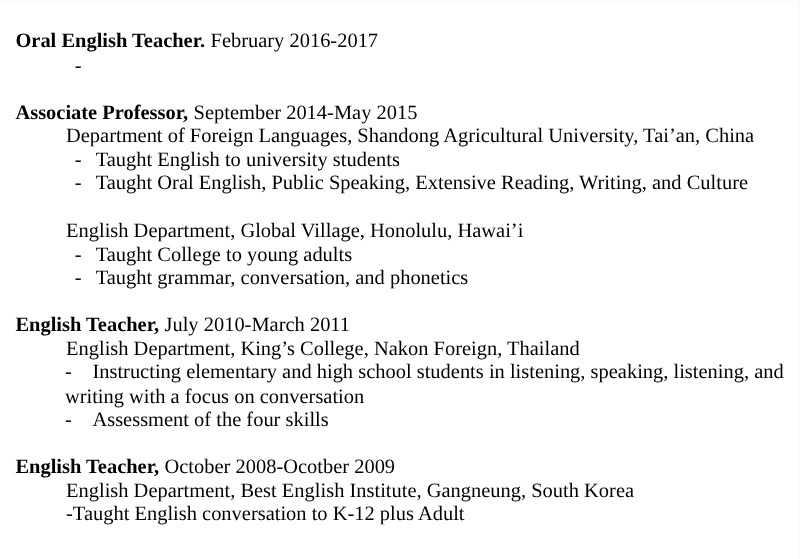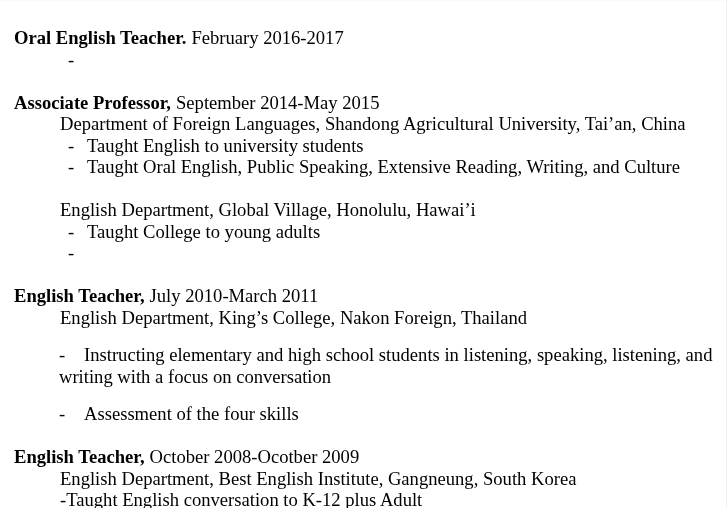--- a/index.html
+++ b/index.html
@@ -47,21 +47,20 @@
   .bullet-flex .dash {
     flex: 0 0 19px;
     width: 19px;
   }
   .bullet-flex .bullet-text {
     flex: 1 1 auto;
   }
   
   .bullet-tab {
     padding-left: 45px;
-    margin-top: 16px;
   }
   .bullet-tab .dash {
     display: inline-block;
     width: 25px;
   }
   
   .bullet-attached {
     padding-left: 46px;
   }
   .bullet-attached .dash {
@@ -98,20 +97,21 @@
   </section>
 
   <section class="job">
     <div class="line org-line">English Department, Global Village, Honolulu, Hawai’i</div>
     <div class="line bullet-flex">
       <span class="dash">-</span>
         <span class="bullet-text">Taught College to young adults</span>
     </div>
     <div class="line bullet-flex">
       <span class="dash">-</span>
+        <span class="bullet-text">Taught grammar, conversation, and phonetics</span>
     </div>
   </section>
 
   <section class="job">
     <div class="line title-line">
       <span class="job-title">English Teacher,</span><span class="job-dates">July 2010-March 2011</span>
     </div>
     <div class="line org-line">English Department, King’s College, Nakon Foreign, Thailand</div>
     <div class="line bullet-tab">
       <span class="dash">-</span><span class="bullet-text">Instructing elementary and high school students in listening, speaking, listening, and writing with a focus on conversation</span>

